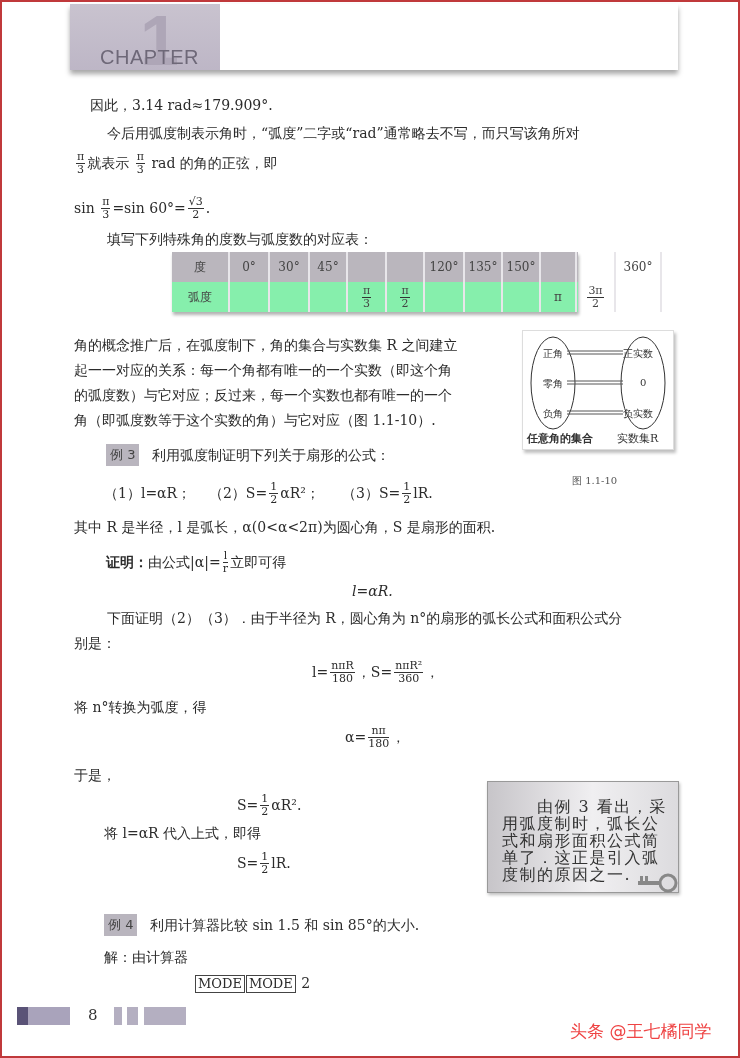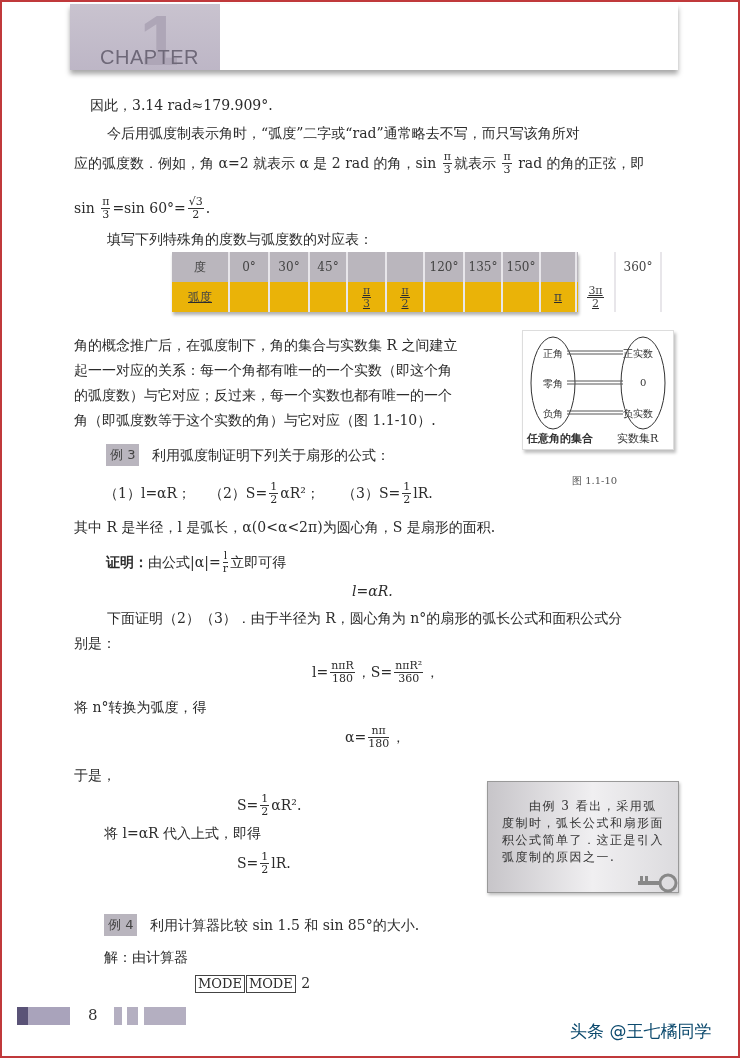--- a/index.html
+++ b/index.html
@@ -44,21 +44,21 @@
   .frac { display:inline-block; vertical-align:middle; text-align:center; font-size:11px; line-height:12px; margin:0 2px; }
   .frac .n { display:block; border-bottom:1px solid #333; padding:0 1px; }
   .frac .d { display:block; }
   
   .tbl {
     position:absolute; left:172px; top:252px; width:406px; height:60px;
     box-shadow:1px 3px 3px rgba(0,0,0,0.3);
   }
   .row { display:flex; height:30px; }
   .row.top { background:#bab6bd; }
-  .row.bot { background:#eab308;text-decoration:underline; }
+  .row.bot { background:#86efac; }
   .cell {
     flex:none; border-right:2px solid #e8e6ea; display:flex; align-items:center; justify-content:center;
     font-size:12px; color:#444;
   }
   
   .tag {
     position:absolute; background:#b9b5be; padding:0 4px; font-family:"DejaVu Sans",sans-serif;
     font-size:13px; color:#444; height:22px; line-height:22px;
   }
   
@@ -69,47 +69,46 @@
   .diagram svg { position:absolute; left:0; top:0; }
   .dlabel { position:absolute; font-size:10px; color:#333; white-space:nowrap; }
   .fig-caption { position:absolute; left:572px; top:474px; font-size:10px; color:#555; }
   
   .note {
     position:absolute; left:487px; top:781px; width:190px; height:110px;
     background:linear-gradient(90deg,#c7c5c9 0%,#f0eff1 55%,#dcdbde 100%);
     border:1px solid #999; box-shadow:1px 2px 3px rgba(0,0,0,0.25);
   }
   .note-text {
-    position:absolute; left:14px; top:16px; width:166px; font-size:12px; line-height:17px;
+    position:absolute; left:14px; top:16px; width:166px; font-size:16px; line-height:17px;
     color:#333; letter-spacing:1.5px; white-space:normal;
   }
   .key { position:absolute; left:150px; top:90px; }
   
   .kbd { display:inline-block; border:1px solid #444; padding:0 2px; font-size:13px; line-height:16px; margin-right:1px; }
   
   .footbar { position:absolute; height:18px; top:1007px; }
   .page-num { position:absolute; left:88px; top:1006px; font-size:15px; color:#333; }
-  .watermark { position:absolute; left:570px; top:1020px; font-family:"DejaVu Sans",sans-serif; font-size:17px; color:#0c4a6e; }
+  .watermark { position:absolute; left:570px; top:1020px; font-family:"DejaVu Sans",sans-serif; font-size:17px; color:#ef4444; }
 </style>
 </head>
 <body>
 
 <div class="frame"></div>
 
 <div class="header">
   <div class="hdr-left">
     <div class="chapter-num">1</div>
     <div class="chapter-word">CHAPTER</div>
   </div>
 </div>
 
 <div class="p" style="left:90px;top:95px;">因此，3.14 rad≈179.909°.</div>
 <div class="p" style="left:107px;top:123px;">今后用弧度制表示角时，“弧度”二字或“rad”通常略去不写，而只写该角所对</div>
 <div class="p" style="left:74px;top:151px;">
-  <span>应的弧度数．例如，角 α=2 就表示 α 是 2 rad 的角，sin</span>
   <span class="frac"><span class="n">π</span><span class="d">3</span></span><span>就表示</span>
   <span class="frac"><span class="n">π</span><span class="d">3</span></span>
   <span>rad 的角的正弦，即</span>
 </div>
 <div class="p" style="left:74px;top:196px;">
   <span>sin</span>
   <span class="frac"><span class="n">π</span><span class="d">3</span></span><span>=sin 60°=</span><span class="frac"><span class="n">√3</span><span class="d">2</span></span><span>.</span>
 </div>
 <div class="p" style="left:107px;top:229px;">填写下列特殊角的度数与弧度数的对应表：</div>
 

